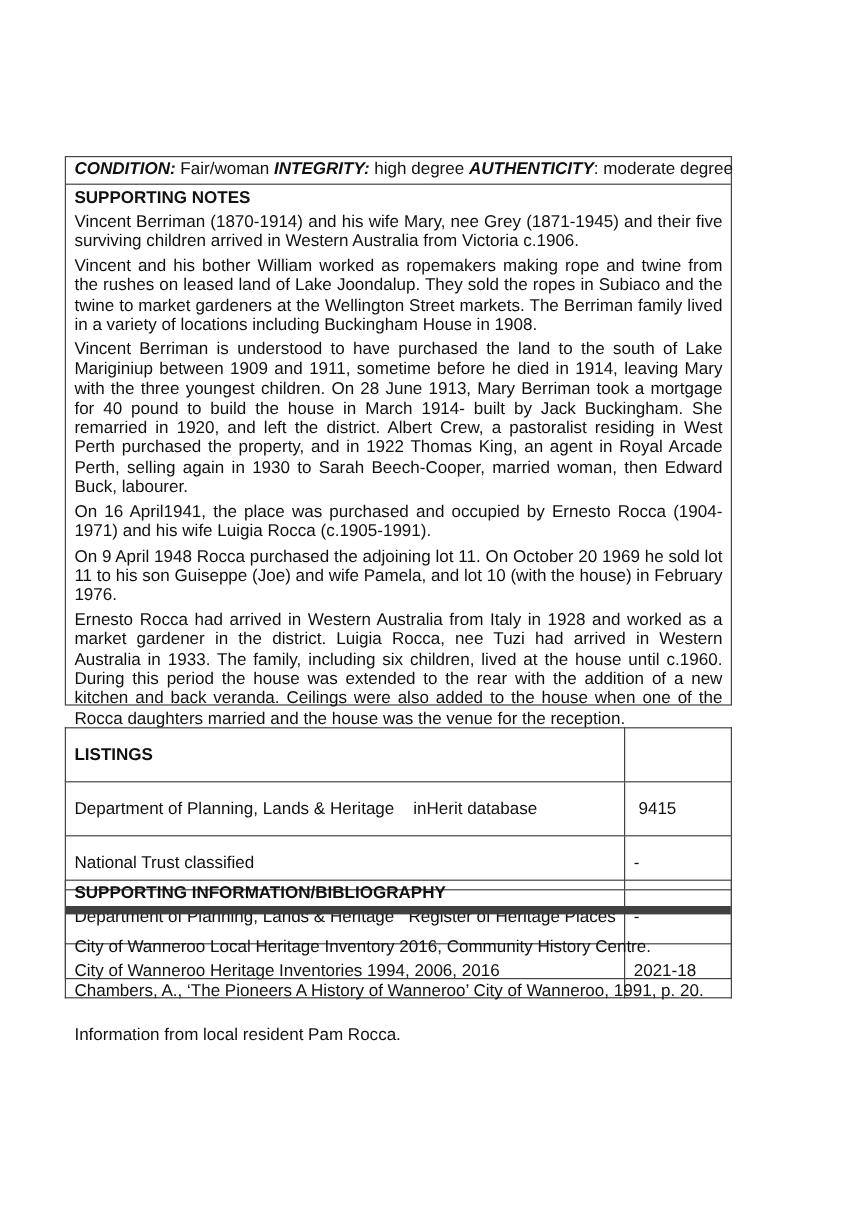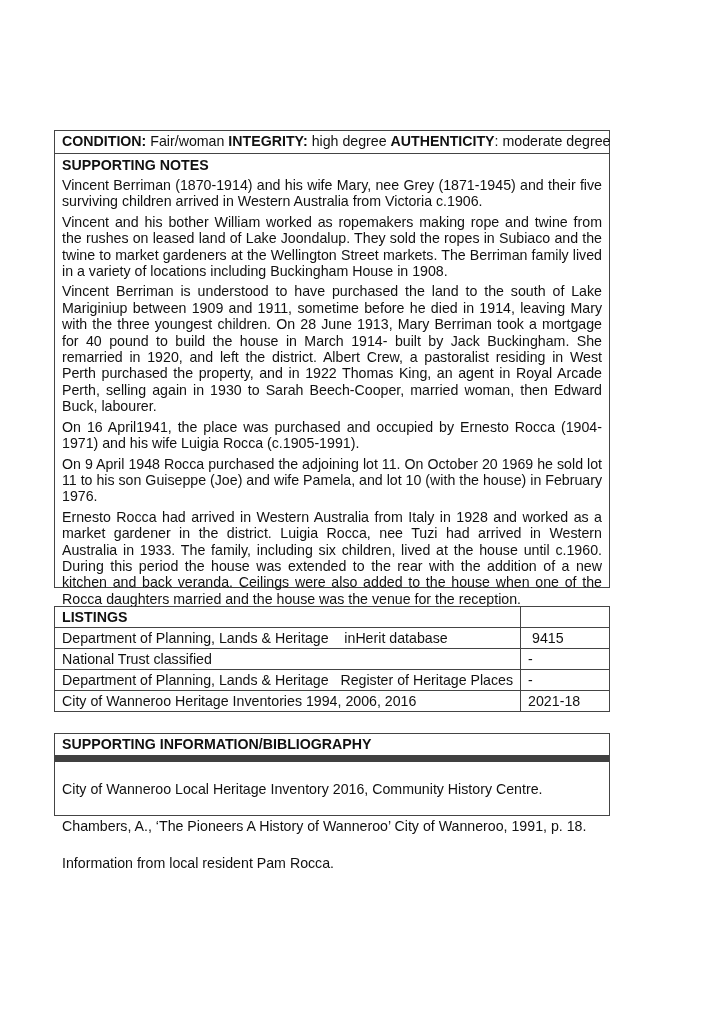--- a/index.html
+++ b/index.html
@@ -4,23 +4,23 @@
 <style>
   html, body { margin: 0; padding: 0; background: #ffffff; }
   body { width: 706px; height: 1022px; position: relative; overflow: hidden;
          font-family: "Liberation Sans", sans-serif; color: #111; font-size: 14.2px; }
   .box { position: absolute; left: 54px; width: 556px; border: 1px solid #444; box-sizing: border-box; }
   #notes-box { top: 130px; height: 458px; }
   .row-cond { height: 21px; border-bottom: 1px solid #444; padding: 1px 7px 0 7px; line-height: 19px; white-space: nowrap; }
   .notes-content { padding: 2px 7px 0 7px; }
   .heading { font-weight: bold; line-height: 18px; margin: 0 0 3px 0; }
   .para { line-height: 16.4px; text-align: justify; margin: 0 0 4px 0; }
-  b { font-weight: bold; }
+  b { font-weight: bold; font-style: italic; }
   table { position: absolute; left: 54px; width: 556px; border-collapse: collapse; }
-  table td { border: 1px solid #444; padding: 0 7px; height: 20px; line-height: 20px; white-space: nowrap; }
+  table td { border: 1px solid #444; padding: 12px 7px; height: 20px; line-height: 20px; white-space: nowrap; }
   #listings { top: 606px; }
   #listings td.val { width: 76px; padding-left: 7px; }
   #bib-box { top: 733px; height: 83px; }
   .bib-head { height: 21px; border-bottom: 7px solid #404040; padding: 0 7px; line-height: 21px; font-weight: bold; }
   .bib-line { padding: 0 7px; line-height: 20px; margin-top: 17px; }
 </style>
 </head>
 <body>
 
 <div class="box" id="notes-box">
@@ -59,15 +59,15 @@
   <tr>
     <td>City of Wanneroo Heritage Inventories 1994, 2006, 2016</td>
     <td class="val">2021-18</td>
   </tr>
 </tbody>
   </table>
 
 <div class="box" id="bib-box">
   <div class="bib-head">SUPPORTING INFORMATION/BIBLIOGRAPHY</div>
   <div class="bib-line">City of Wanneroo Local Heritage Inventory 2016, Community History Centre.</div>
-  <div class="bib-line">Chambers, A., ‘The Pioneers A History of Wanneroo’ City of Wanneroo, 1991, p. 18.</div>
+  <div class="bib-line">Chambers, A., ‘The Pioneers A History of Wanneroo’ City of Wanneroo, 1991, p. 20.</div>
   <div class="bib-line">Information from local resident Pam Rocca.</div>
 </div>
 
 </body></html>

